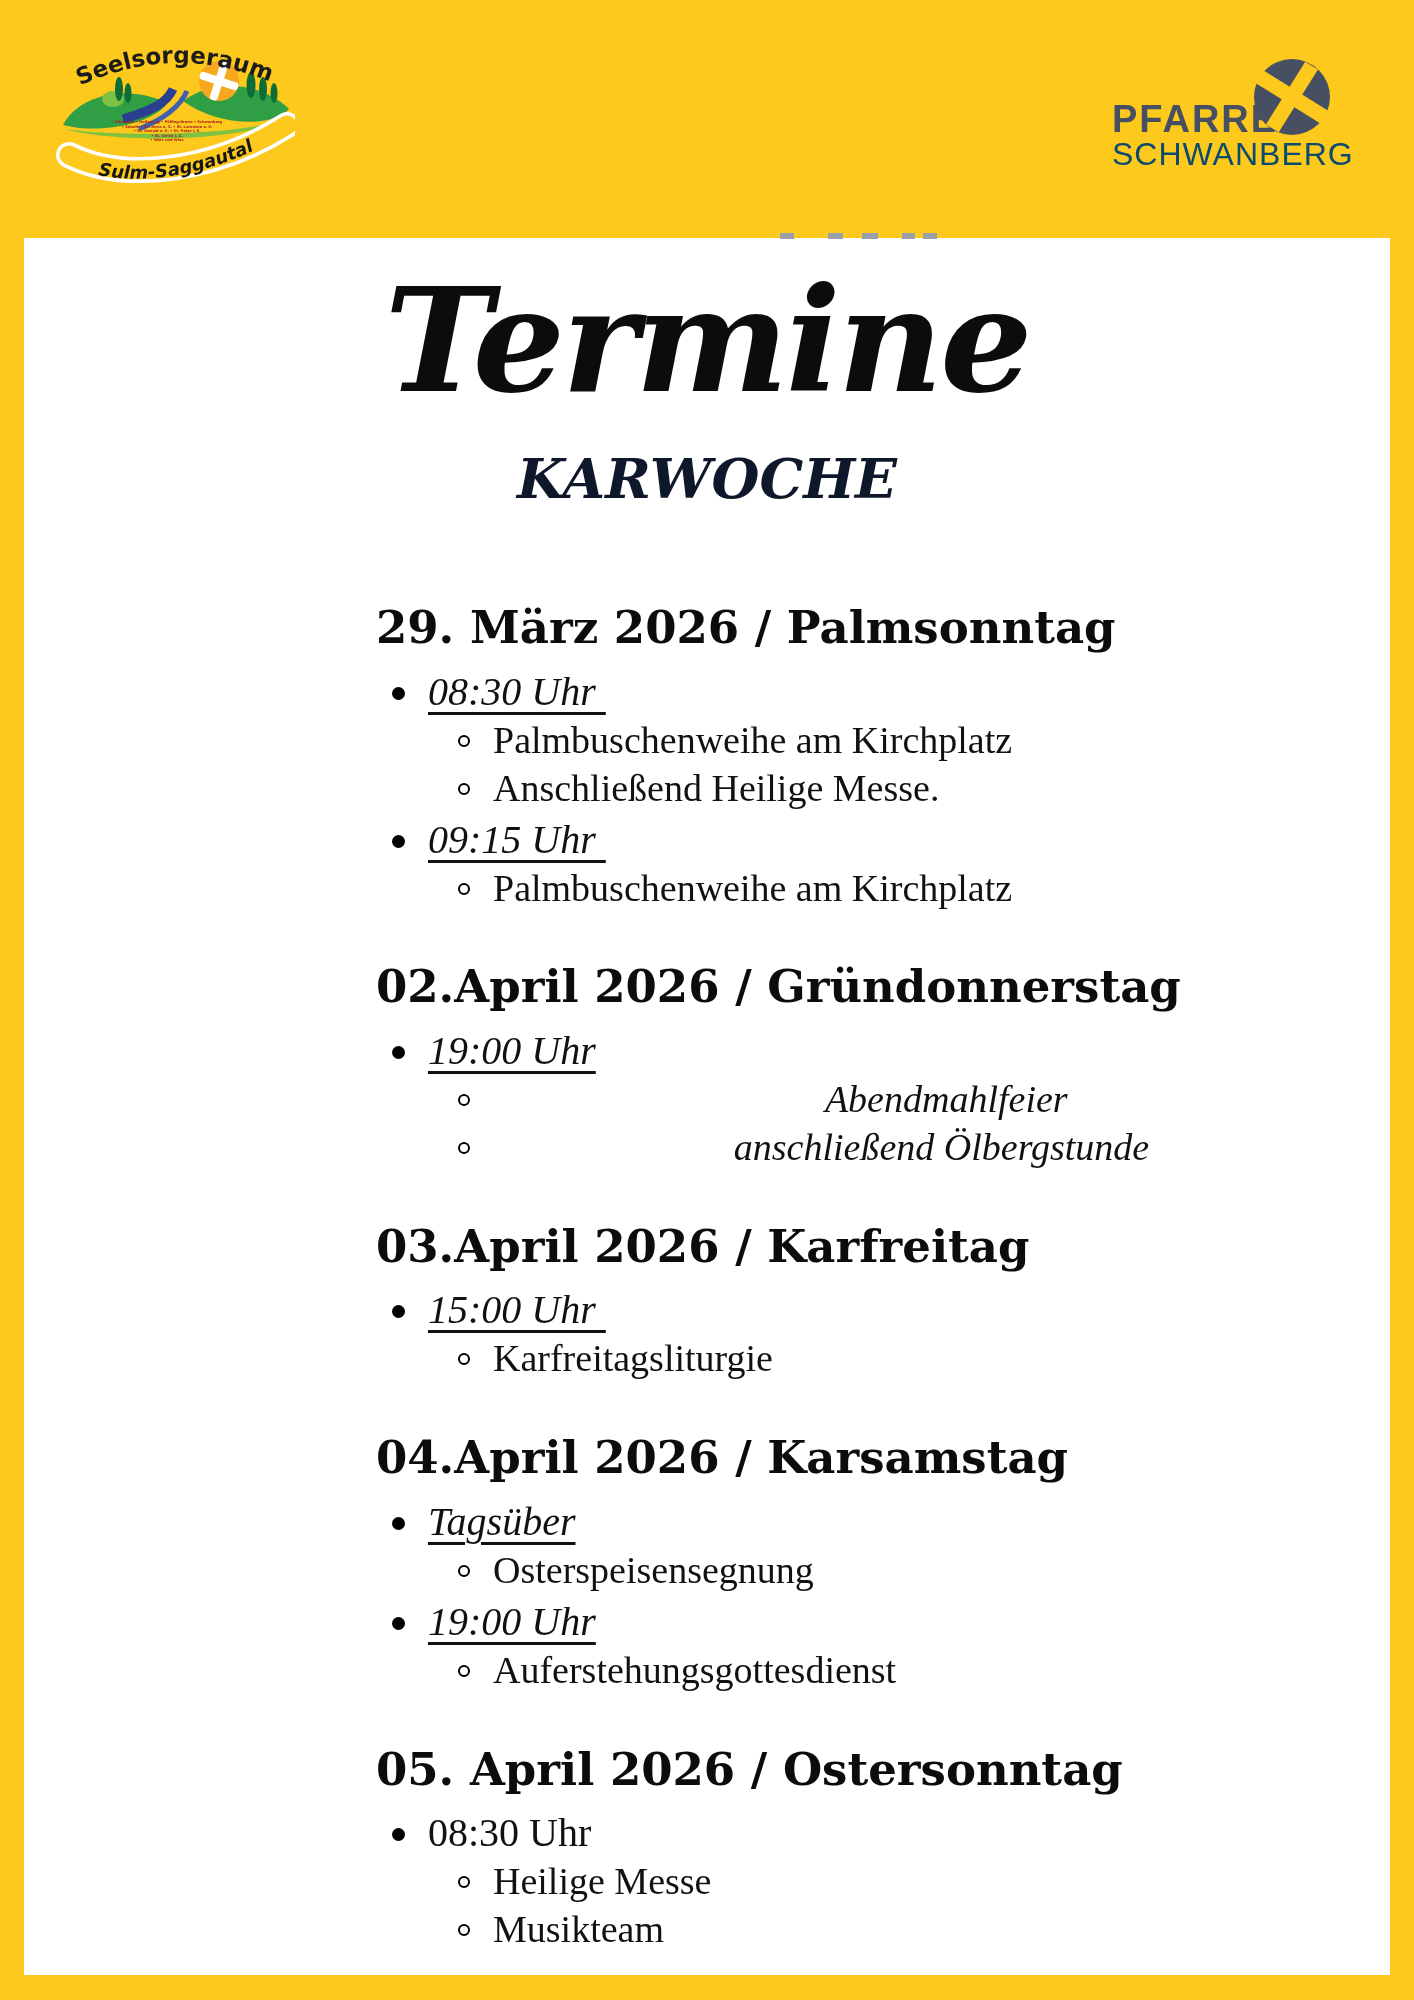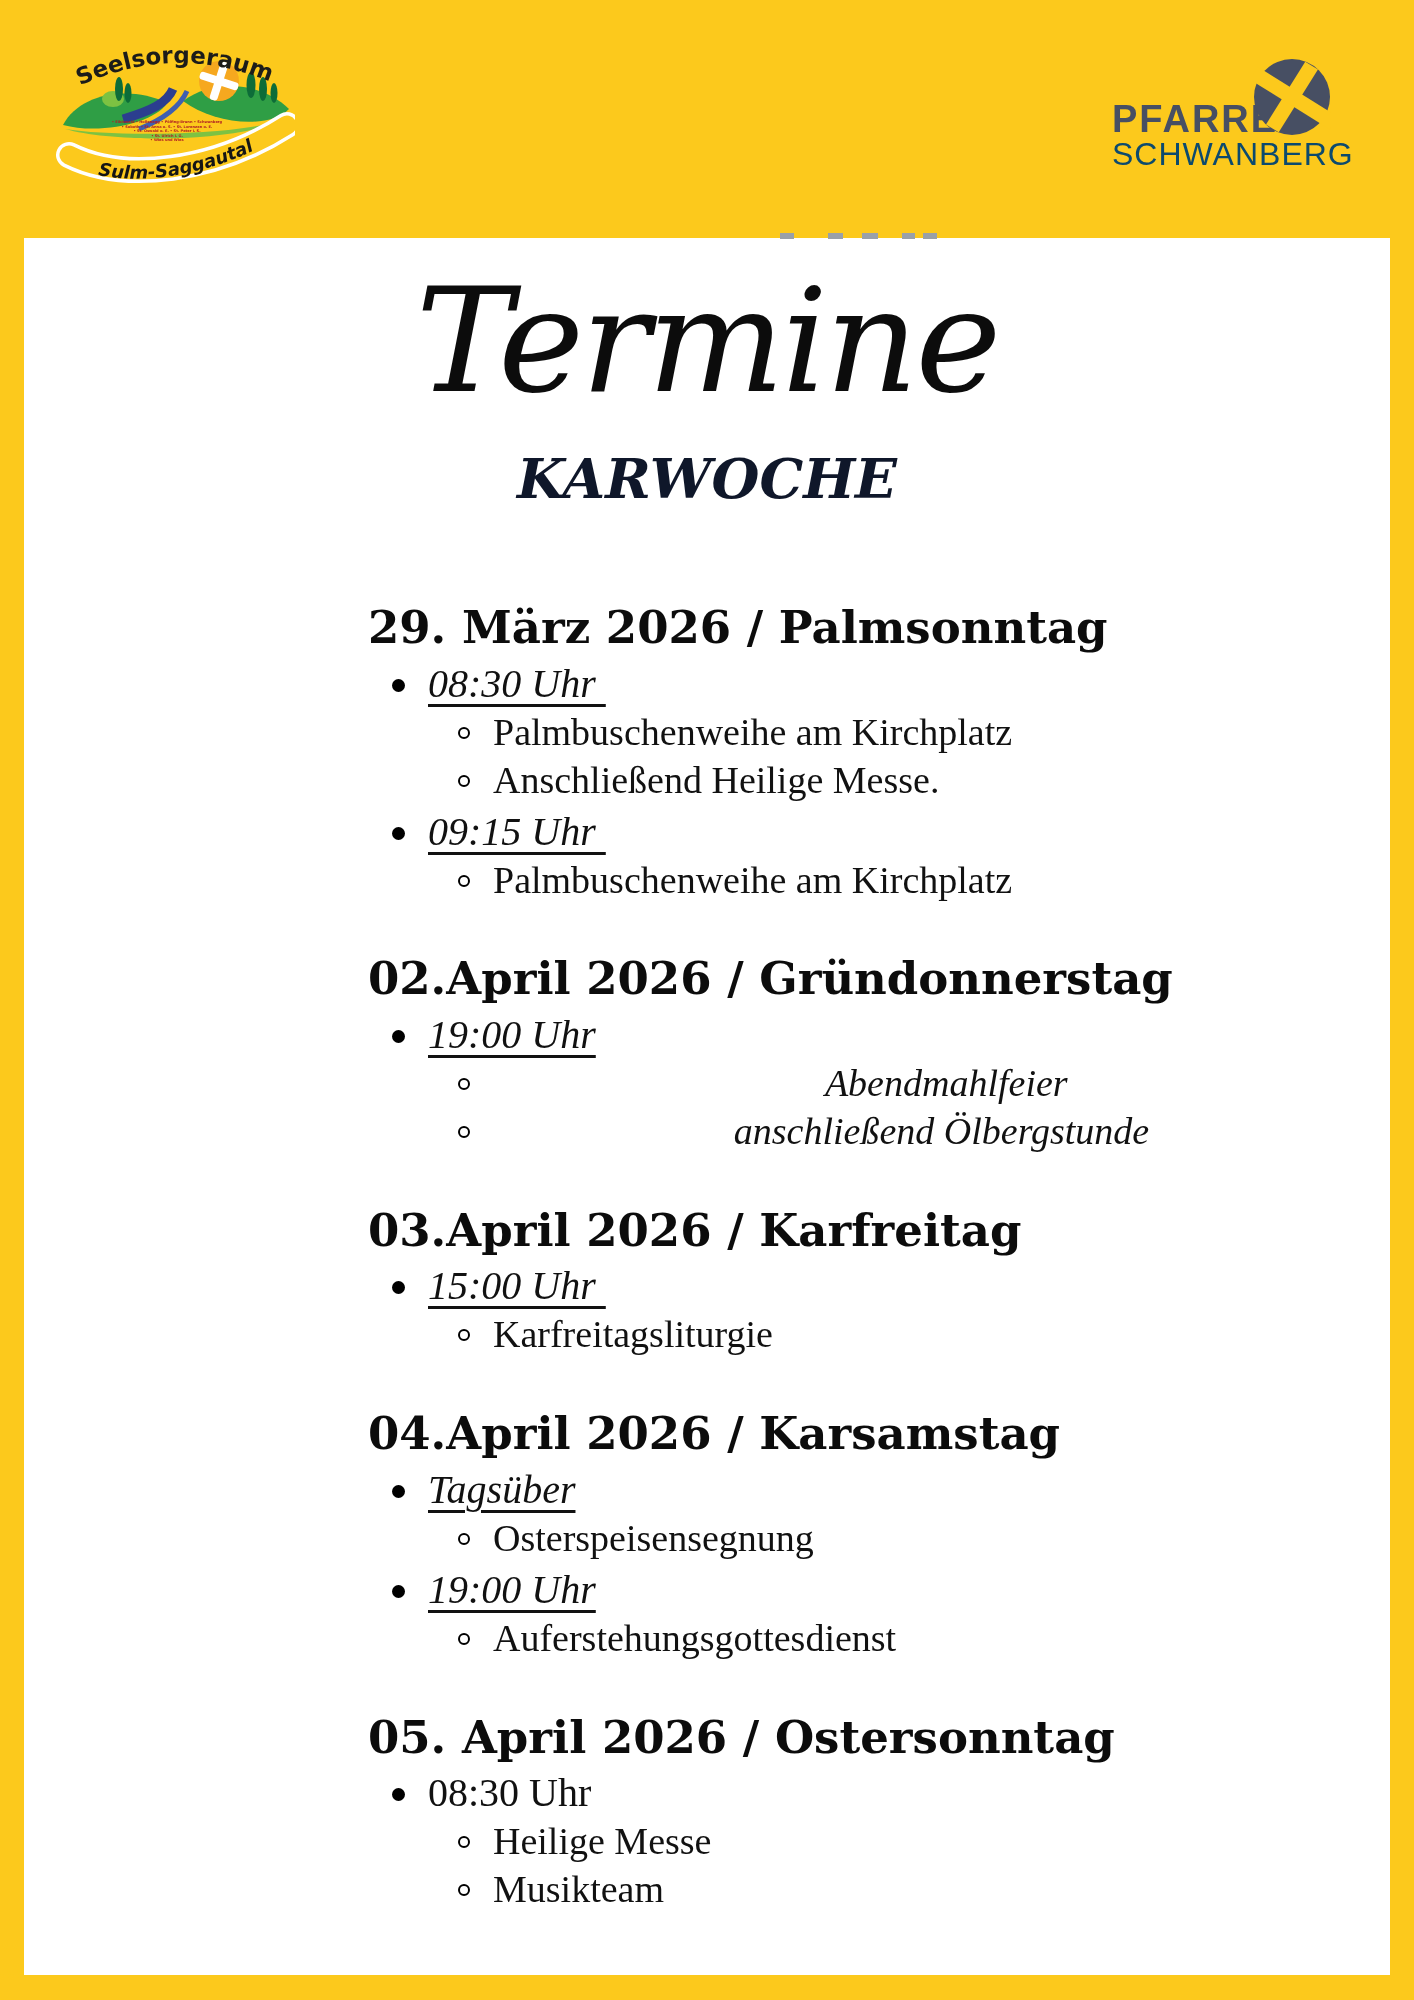--- a/index.html
+++ b/index.html
@@ -14,35 +14,35 @@
     background:#ffffff;
   }
   
   .artifacts{position:absolute;top:233px;left:0;width:100%;height:6px;}
   .artifacts .dash{position:absolute;height:6px;background:#99a0a8;}
 
   
   .poster-title{
     padding-top:30px;margin:0;text-align:center;
     font-family:"DejaVu Serif", serif;
-    font-size:145px;line-height:1;font-weight:normal;font-style:italic;
+    font-size:145px;line-height:1;font-weight:bold;font-style:italic;
     letter-spacing:-3px;color:#0c0c0c;
   }
   .poster-subtitle{
     margin:34px 0 0 0;text-align:center;
     font-family:"DejaVu Serif", serif;
     font-size:55px;line-height:1.15;font-weight:bold;font-style:italic;
     color:#0f172a;
   }
 
   
   .evt-section{margin:52px 0 0 336px;}
   .evt-section.first{margin-top:92px;}
   .evt-heading{
-    margin:8px;font-family:"DejaVu Serif", serif;
+    margin:16px;font-family:"DejaVu Serif", serif;
     font-size:45px;line-height:1.15;font-weight:bold;color:#0c0c0c;
     white-space:nowrap;
   }
   ul.events, ul.subs{list-style:none;margin:0;padding:0;}
   .l1{position:relative;padding-left:68px;margin-top:8px;font-size:40px;line-height:1.1;white-space:nowrap;}
   .b1{position:absolute;left:32px;top:17px;width:13px;height:13px;border-radius:50%;background:#000;}
   .time{font-style:italic;text-decoration:underline;text-decoration-thickness:3px;text-underline-offset:7px;}
   .time.plain{font-style:normal;text-decoration:none;}
   .l2{position:relative;padding-left:65px;margin-top:6px;font-size:38px;line-height:1.1;white-space:nowrap;}
   .b2{position:absolute;left:30px;top:15px;width:12px;height:12px;border-radius:50%;border:2.5px solid #000;box-sizing:border-box;background:transparent;}

